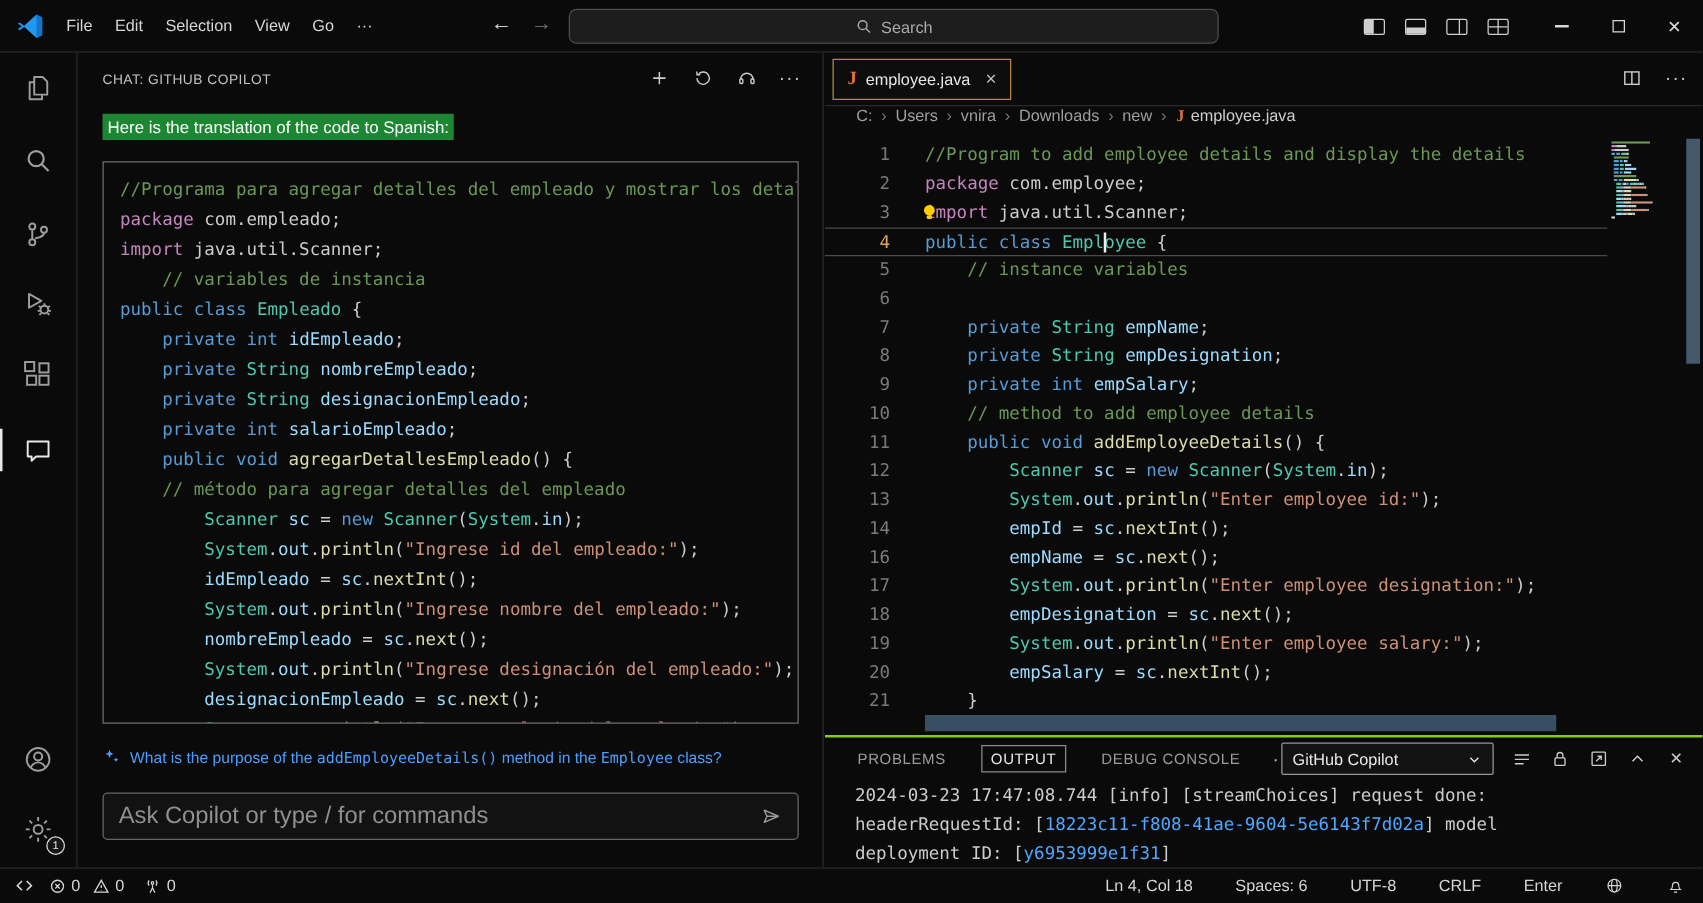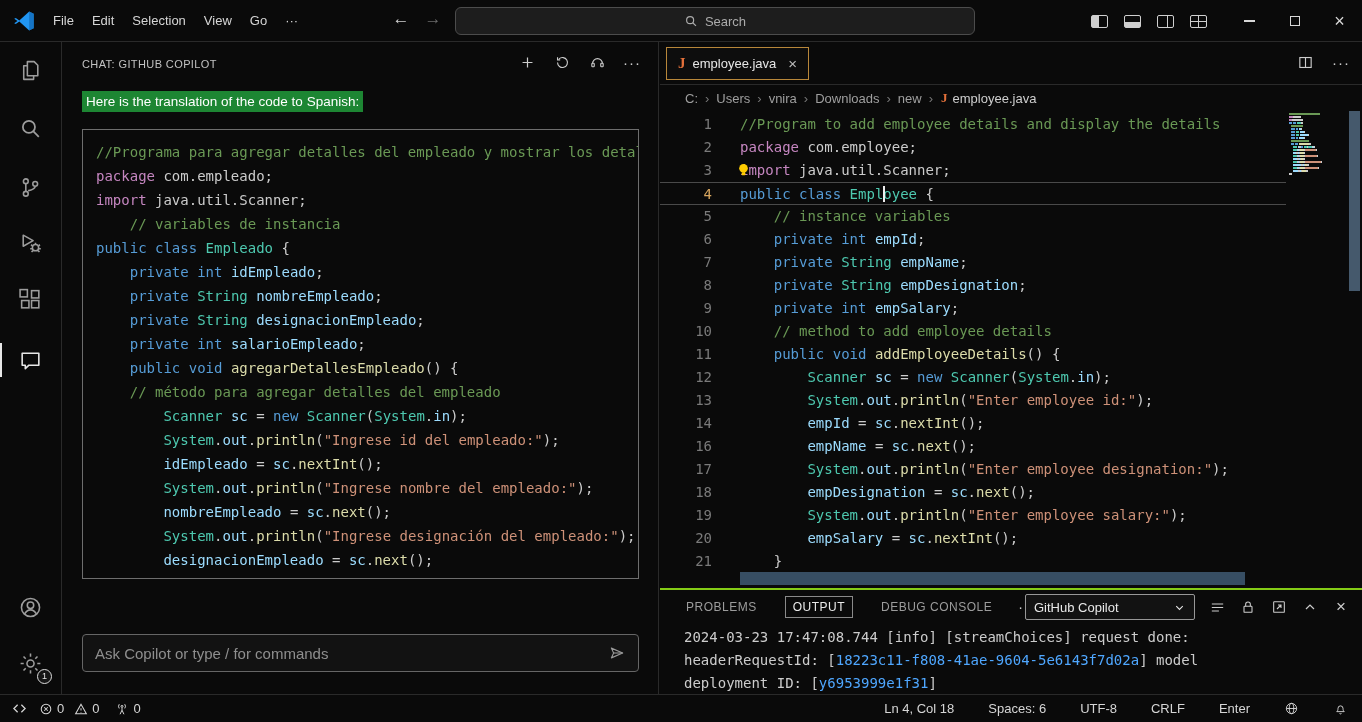--- a/index.html
+++ b/index.html
@@ -56,36 +56,36 @@
   .chat-heading{position:absolute;left:20px;top:49px;display:inline-block;background:#1d8633;color:#ffffff;
     font-size:13.5px;line-height:21px;padding:0 4px;white-space:nowrap}
   .chat-codeblock{position:absolute;left:20px;top:87px;width:557px;height:450px;border:1px solid #6e6e6e;
     padding:10px 13px;overflow:hidden;background:#0a0a0a}
   .ch-line{height:24px;line-height:24px;font-family:"DejaVu Sans Mono",monospace;font-size:14px;white-space:pre}
   .chat-suggestion{position:absolute;left:20px;top:556px;display:flex;align-items:center;gap:7px;
     color:#4d9fff;font-size:12.5px;white-space:nowrap;cursor:pointer}
   .sug-code{font-family:"DejaVu Sans Mono",monospace;font-size:12px}
   .chat-inputbox{position:absolute;left:20px;top:592px;width:557px;height:38px;border:1px solid #666666;
     border-radius:4px;background:#121212;display:flex;align-items:center;padding:0 12px;gap:8px}
-  .chat-input{flex:1;background:transparent;border:none;outline:none;color:#737373;font-size:15px;
+  .chat-input{flex:1;background:transparent;border:none;outline:none;color:#737373;font-size:19px;
     font-family:"Liberation Sans",sans-serif}
   .chat-input::placeholder{color:#8f8f8f}
   .send{color:#9a9a9a}
 
   
   .editor{position:absolute;left:660px;top:42px;width:702px;height:546px;background:#0a0a0a}
   .tabbar{position:relative;height:43px;border-bottom:1px solid #2a2a2a}
   .tab{position:absolute;left:6px;top:5px;height:33px;display:flex;align-items:center;padding:0 11px;
     border:1px solid #b8873a;background:#0d0d0d;color:#e6e6e6;font-size:13px}
   .jicon{font-family:"Liberation Serif",serif;font-weight:bold;color:#e2703a;font-size:15px;margin-right:7px}
   .jicon.small{font-size:13px;margin:0 5px 0 2px}
   .tab-close{margin-left:12px;color:#bdbdbd;font-size:15px}
   .ed-actions{position:absolute;right:12px;top:12px;display:flex;align-items:center;gap:18px;color:#cccccc}
   .ed-act.more{font-size:15px;letter-spacing:1px}
-  .breadcrumb{position:absolute;top:43px;left:0;right:0;height:26px;display:flex;align-items:center;
+  .breadcrumb{position:absolute;top:43px;left:0;right:0;height:26px;display:flex;align-items:flex-start;
     padding-left:24px;font-size:13px;color:#9f9f9f;white-space:nowrap}
   .crumb{padding:0 1px}
   .crumb-sep{color:#777777;margin:0 6px}
   .bc-file{color:#cfcfcf}
   .code-area{position:absolute;top:69px;left:0;right:76px;bottom:0;overflow:hidden;padding-top:2px}
   .ed-line{display:flex;height:23px;line-height:23px;position:relative;
     font-family:"DejaVu Sans Mono",monospace;font-size:14px;white-space:pre}
   .ed-line .ln{width:52px;text-align:right;color:#7a7a7a;flex:none}
   .ed-line .lc{padding-left:28px}
   .ed-line.current{border-top:1px solid #4a4a4a;border-bottom:1px solid #4a4a4a}
@@ -266,20 +266,29 @@
         <div class="ch-line"><span class="tk-pl">    </span><span class="tk-cm">// método para agregar detalles del empleado</span></div>
         <div class="ch-line"><span class="tk-pl">        </span><span class="tk-cls">Scanner</span><span class="tk-pl"> </span><span class="tk-var">sc</span><span class="tk-pl"> = </span><span class="tk-kw">new</span><span class="tk-pl"> </span><span class="tk-cls">Scanner</span><span class="tk-pl">(</span><span class="tk-cls">System</span><span class="tk-pl">.</span><span class="tk-var">in</span><span class="tk-pl">);</span></div>
         <div class="ch-line"><span class="tk-pl">        </span><span class="tk-cls">System</span><span class="tk-pl">.</span><span class="tk-var">out</span><span class="tk-pl">.</span><span class="tk-fn">println</span><span class="tk-pl">(</span><span class="tk-str">"Ingrese id del empleado:"</span><span class="tk-pl">);</span></div>
         <div class="ch-line"><span class="tk-pl">        </span><span class="tk-var">idEmpleado</span><span class="tk-pl"> = </span><span class="tk-var">sc</span><span class="tk-pl">.</span><span class="tk-fn">nextInt</span><span class="tk-pl">();</span></div>
         <div class="ch-line"><span class="tk-pl">        </span><span class="tk-cls">System</span><span class="tk-pl">.</span><span class="tk-var">out</span><span class="tk-pl">.</span><span class="tk-fn">println</span><span class="tk-pl">(</span><span class="tk-str">"Ingrese nombre del empleado:"</span><span class="tk-pl">);</span></div>
         <div class="ch-line"><span class="tk-pl">        </span><span class="tk-var">nombreEmpleado</span><span class="tk-pl"> = </span><span class="tk-var">sc</span><span class="tk-pl">.</span><span class="tk-fn">next</span><span class="tk-pl">();</span></div>
         <div class="ch-line"><span class="tk-pl">        </span><span class="tk-cls">System</span><span class="tk-pl">.</span><span class="tk-var">out</span><span class="tk-pl">.</span><span class="tk-fn">println</span><span class="tk-pl">(</span><span class="tk-str">"Ingrese designación del empleado:"</span><span class="tk-pl">);</span></div>
         <div class="ch-line"><span class="tk-pl">        </span><span class="tk-var">designacionEmpleado</span><span class="tk-pl"> = </span><span class="tk-var">sc</span><span class="tk-pl">.</span><span class="tk-fn">next</span><span class="tk-pl">();</span></div>
         <div class="ch-line"><span class="tk-pl">        </span><span class="tk-cls">System</span><span class="tk-pl">.</span><span class="tk-var">out</span><span class="tk-pl">.</span><span class="tk-fn">println</span><span class="tk-pl">(</span><span class="tk-str">"Ingrese salario del empleado:"</span><span class="tk-pl">);</span></div>
       </div>
+    <div class="chat-suggestion">
+      <span>
+          <svg width="15" height="15" viewBox="0 0 24 24" fill="#4d9fff">
+            <path d="M9 3l1.5 3.8L14.2 8.2l-3.7 1.4L9 13.4 7.5 9.6 3.8 8.2l3.7-1.4z"></path>
+            <path d="M17.2 12.5l.9 2.3 2.3.9-2.3.9-.9 2.3-.9-2.3-2.3-.9 2.3-.9z"></path>
+          </svg>
+        </span>
+      <span class="sug-text" id="sug-text"><span>What is the purpose of the </span><span class="sug-code">addEmployeeDetails()</span><span> method in the </span><span class="sug-code">Employee</span><span> class?</span></span>
+    </div>
     <div class="chat-inputbox">
       <input class="chat-input" placeholder="Ask Copilot or type / for commands" style="">
       <span class="send">
           <svg width="18" height="18" viewBox="0 0 24 24" fill="none" stroke="currentColor" stroke-width="1.5" stroke-linejoin="round">
             <path d="M4.5 5.5L19.5 12 4.5 18.5l3-6.5z"></path>
             <path d="M7.5 12h12"></path>
           </svg>
         </span>
     </div>
   </section>
@@ -309,21 +318,21 @@
     <div class="code-area" id="editor-code">
       <div class="hscroll"></div>
     <div class="ed-line"><span class="ln">1</span><span class="lc"><span class="tk-cm">//Program to add employee details and display the details</span></span></div>
         <div class="ed-line"><span class="ln">2</span><span class="lc"><span class="tk-ctl">package</span><span class="tk-pl"> com.employee;</span></span></div>
         <div class="ed-line"><span class="ln">3</span><span class="lc"><span class="tk-ctl">import</span><span class="tk-pl"> java.util.Scanner;</span></span><span class="bulb"><svg width="15" height="16" viewBox="0 0 16 17">
               <circle cx="8" cy="6.6" r="4.6" fill="#fc0"></circle>
               <rect x="6" y="11" width="4" height="3" rx=".6" fill="#fc0"></rect>
             </svg></span></div>
         <div class="ed-line current"><span class="ln">4</span><span class="lc"><span class="tk-kw">public</span><span class="tk-pl"> </span><span class="tk-kw">class</span><span class="tk-pl"> </span><span class="tk-cls">Employee</span><span class="tk-pl"> {</span></span><span class="caret"></span></div>
         <div class="ed-line"><span class="ln">5</span><span class="lc"><span class="tk-pl">    </span><span class="tk-cm">// instance variables</span></span></div>
-        <div class="ed-line"><span class="ln">6</span><span class="lc"><span class="tk-pl">    </span><span class="tk-kw">private</span><span class="tk-pl"> </span><span class="tk-kw">int</span><span class="tk-pl"> </span><span class="tk-var">empId</span><span class="tk-pl">;</span></span></div>
+        <div class="ed-line"><span class="ln">6</span></div>
         <div class="ed-line"><span class="ln">7</span><span class="lc"><span class="tk-pl">    </span><span class="tk-kw">private</span><span class="tk-pl"> </span><span class="tk-cls">String</span><span class="tk-pl"> </span><span class="tk-var">empName</span><span class="tk-pl">;</span></span></div>
         <div class="ed-line"><span class="ln">8</span><span class="lc"><span class="tk-pl">    </span><span class="tk-kw">private</span><span class="tk-pl"> </span><span class="tk-cls">String</span><span class="tk-pl"> </span><span class="tk-var">empDesignation</span><span class="tk-pl">;</span></span></div>
         <div class="ed-line"><span class="ln">9</span><span class="lc"><span class="tk-pl">    </span><span class="tk-kw">private</span><span class="tk-pl"> </span><span class="tk-kw">int</span><span class="tk-pl"> </span><span class="tk-var">empSalary</span><span class="tk-pl">;</span></span></div>
         <div class="ed-line"><span class="ln">10</span><span class="lc"><span class="tk-pl">    </span><span class="tk-cm">// method to add employee details</span></span></div>
         <div class="ed-line"><span class="ln">11</span><span class="lc"><span class="tk-pl">    </span><span class="tk-kw">public</span><span class="tk-pl"> </span><span class="tk-kw">void</span><span class="tk-pl"> </span><span class="tk-fn">addEmployeeDetails</span><span class="tk-pl">() {</span></span></div>
         <div class="ed-line"><span class="ln">12</span><span class="lc"><span class="tk-pl">        </span><span class="tk-cls">Scanner</span><span class="tk-pl"> </span><span class="tk-var">sc</span><span class="tk-pl"> = </span><span class="tk-kw">new</span><span class="tk-pl"> </span><span class="tk-cls">Scanner</span><span class="tk-pl">(</span><span class="tk-cls">System</span><span class="tk-pl">.</span><span class="tk-var">in</span><span class="tk-pl">);</span></span></div>
         <div class="ed-line"><span class="ln">13</span><span class="lc"><span class="tk-pl">        </span><span class="tk-cls">System</span><span class="tk-pl">.</span><span class="tk-var">out</span><span class="tk-pl">.</span><span class="tk-fn">println</span><span class="tk-pl">(</span><span class="tk-str">"Enter employee id:"</span><span class="tk-pl">);</span></span></div>
         <div class="ed-line"><span class="ln">14</span><span class="lc"><span class="tk-pl">        </span><span class="tk-var">empId</span><span class="tk-pl"> = </span><span class="tk-var">sc</span><span class="tk-pl">.</span><span class="tk-fn">nextInt</span><span class="tk-pl">();</span></span></div>
         <div class="ed-line"><span class="ln">16</span><span class="lc"><span class="tk-pl">        </span><span class="tk-var">empName</span><span class="tk-pl"> = </span><span class="tk-var">sc</span><span class="tk-pl">.</span><span class="tk-fn">next</span><span class="tk-pl">();</span></span></div>
         <div class="ed-line"><span class="ln">17</span><span class="lc"><span class="tk-pl">        </span><span class="tk-cls">System</span><span class="tk-pl">.</span><span class="tk-var">out</span><span class="tk-pl">.</span><span class="tk-fn">println</span><span class="tk-pl">(</span><span class="tk-str">"Enter employee designation:"</span><span class="tk-pl">);</span></span></div>

